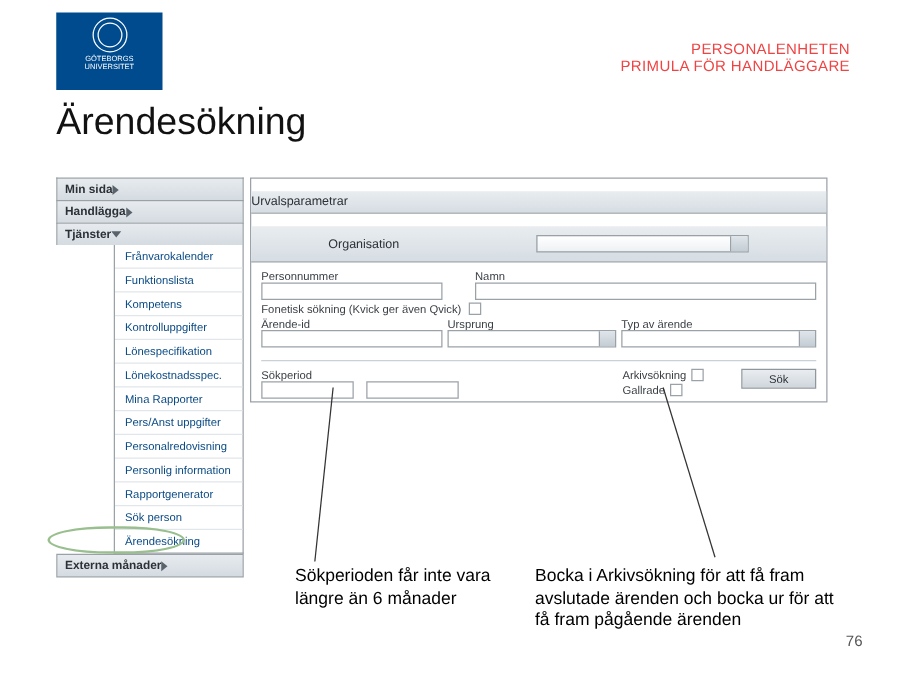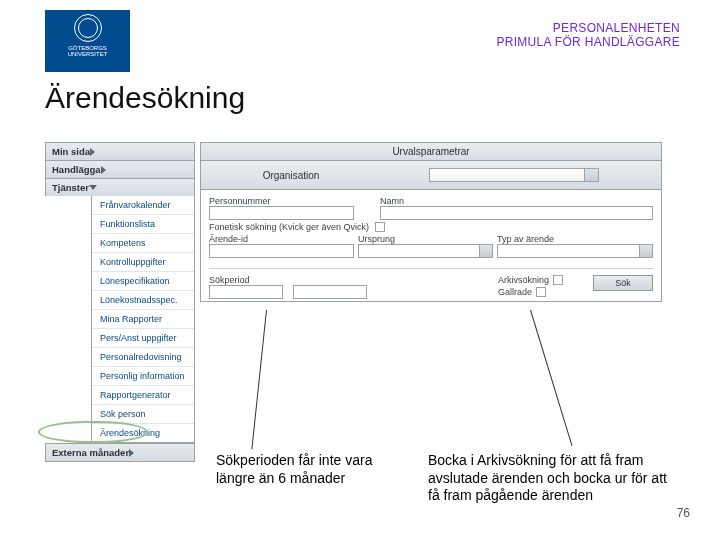--- a/index.html
+++ b/index.html
@@ -34,24 +34,24 @@
   .logo-circle::after {
     content: "";
     position: absolute;
     inset: 3px;
     border: 1px solid #fff;
     border-radius: 50%;
   }
   .header-right {
     position: absolute;
     right: 40px;
-    top: 21px;
+    top: 32px;
     text-align: right;
     font-size: 12px;
-    color: #6d28d9;
+    color: #ef4444;
     line-height: 1.2;
     letter-spacing: 0.3px;
   }
   .title {
     position: absolute;
     left: 45px;
     top: 82px;
     font-size: 30px;
     color: #111;
     line-height: 1.05;
@@ -65,22 +65,22 @@
     top: 142px;
     width: 462px;
     background: #fff;
     border: 1px solid #9aa2a8;
   }
   .panel-header, .panel-sub {
     background: linear-gradient(#e9edf0,#d6dde3);
     border-bottom: 1px solid #9aa2a8;
     font-size: 10px;
     color: #2b3137;
-    text-align: center;
     padding: 3px 0;
+    margin-top: 10px;
   }
   .panel-sub .org-row {
     display: flex;
     align-items: center;
     justify-content: center;
     gap: 110px;
     padding: 4px 0;
   }
   .org-select {
     width: 170px;
@@ -241,21 +241,21 @@
   }
   .line1 { left: 266px; top: 310px; width: 1px; height: 140px; transform: rotate(6deg); transform-origin: top; }
   .line2 { left: 530px; top: 310px; width: 1px; height: 142px; transform: rotate(-17deg); transform-origin: top; }
 
   .callout {
     position: absolute;
     font-size: 14px;
     color: #000;
     line-height: 1.25;
   }
-  .callout.c1 { left: 216px; top: 452px; width: 180px; }
+  .callout.c1 { left: 236px; top: 452px; width: 180px; }
   .callout.c2 { left: 428px; top: 452px; width: 250px; }
   .pagenum {
     position: absolute;
     right: 30px;
     bottom: 20px;
     font-size: 12px;
     color: #555;
   }
 </style>
 </head>

